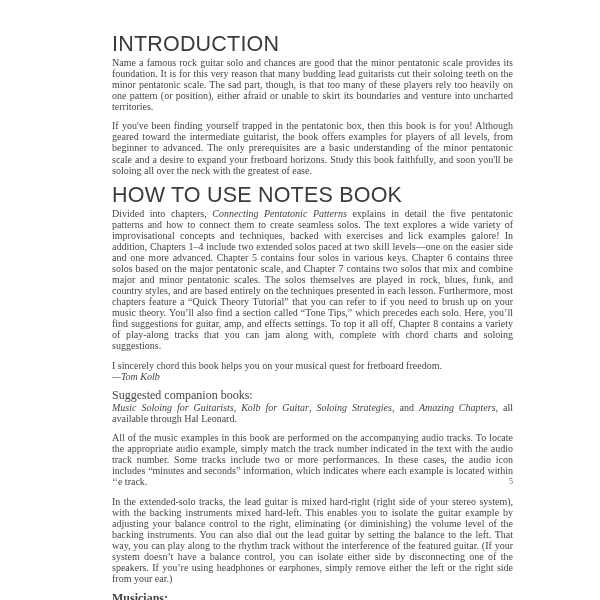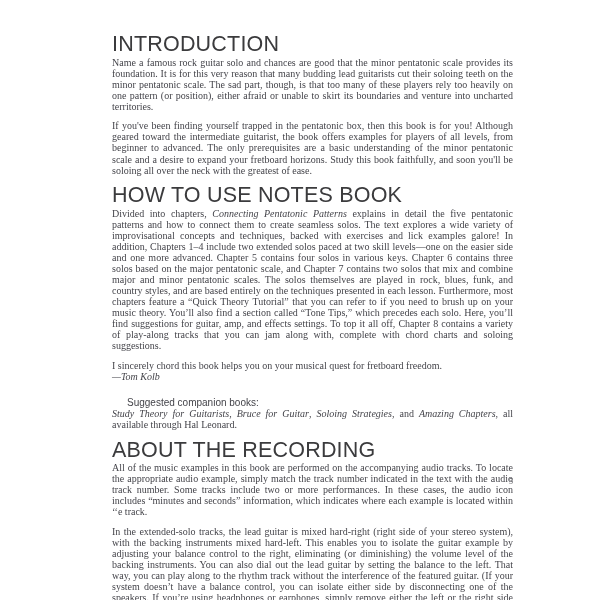--- a/index.html
+++ b/index.html
@@ -62,25 +62,25 @@
   .signature {
     font-family: "Liberation Serif", "DejaVu Serif", serif;
     font-size: 10px;
     line-height: 11.05px;
     font-style: italic;
     color: #44444a;
     margin: 0 0 8.5px 0;
   }
 
   .label-line {
-    font-family: Liberation Sans, sans-serif;
-    font-size: 10px;
+    font-family: Liberation Serif, serif;
+    font-size: 12px;
     line-height: 11.05px;
     color: #44444a;
-    margin: 15px;
+    margin: 0;
   }
   .label-line.bold-label { font-weight: bold; margin-bottom: 8.5px; }
   .label-line.gap-after  { margin-bottom: 0; }
 
   
   .page-number {
     position: absolute;
     right: 87px;
     bottom: 14px;
     font-family: "Liberation Serif", "DejaVu Serif", serif;
@@ -106,24 +106,23 @@
       <span>Divided into chapters, </span><span class="ital">Connecting Pentatonic Patterns</span><span> explains in detail the five pentatonic patterns and how to connect them to create seamless solos. The text explores a wide variety of improvisational concepts and techniques, backed with exercises and lick examples galore! In addition, Chapters 1–4 include two extended solos paced at two skill levels—one on the easier side and one more advanced. Chapter 5 contains four solos in various keys. Chapter 6 contains three solos based on the major pentatonic scale, and Chapter 7 contains two solos that mix and combine major and minor pentatonic scales. The solos themselves are played in rock, blues, funk, and country styles, and are based entirely on the techniques presented in each lesson. Furthermore, most chapters feature a “Quick Theory Tutorial” that you can refer to if you need to brush up on your music theory. You’ll also find a section called “Tone Tips,” which precedes each solo. Here, you’ll find suggestions for guitar, amp, and effects settings. To top it all off, Chapter 8 contains a variety of play-along tracks that you can jam along with, complete with chord charts and soloing suggestions.</span>
     </p>
 
     <p class="body-para nogap">I sincerely chord this book helps you on your musical quest for fretboard freedom.</p>
 
     <p class="signature">—Tom Kolb</p>
 
     <p class="label-line gap-after">Suggested companion books:</p>
 
     <p class="body-para">
-      <span class="ital">Study Theory for Guitarists</span><span>, </span><span class="ital">Bruce for Guitar</span><span>, </span><span class="ital">Soloing Strategies</span><span>, and </span><span class="ital">Amazing Chapters</span><span>, all available through Hal Leonard.</span>
+      <span class="ital">Music Soloing for Guitarists</span><span>, </span><span class="ital">Kolb for Guitar</span><span>, </span><span class="ital">Soloing Strategies</span><span>, and </span><span class="ital">Amazing Chapters</span><span>, all available through Hal Leonard.</span>
     </p>
 
-    <h1 class="section-heading h-aboutrecording">ABOUT THE RECORDING</h1>
 
     <p class="body-para">All of the music examples in this book are performed on the accompanying audio tracks. To locate the appropriate audio example, simply match the track number indicated in the text with the audio track number. Some tracks include two or more performances. In these cases, the audio icon includes “minutes and seconds” information, which indicates where each example is located within ‘‘e track.</p>
 
     <p class="body-para">In the extended-solo tracks, the lead guitar is mixed hard-right (right side of your stereo system), with the backing instruments mixed hard-left. This enables you to isolate the guitar example by adjusting your balance control to the right, eliminating (or diminishing) the volume level of the backing instruments. You can also dial out the lead guitar by setting the balance to the left. That way, you can play along to the rhythm track without the interference of the featured guitar. (If your system doesn’t have a balance control, you can isolate either side by disconnecting one of the speakers. If you’re using headphones or earphones, simply remove either the left or the right side from your ear.)</p>
 
     <p class="label-line bold-label">Musicians:</p>
 
     <p class="label-line">Tom Kolb: guitars, keyboards, and drum programming</p>
 
     <p class="label-line">Bruce Atkinson: bass guitar</p>

